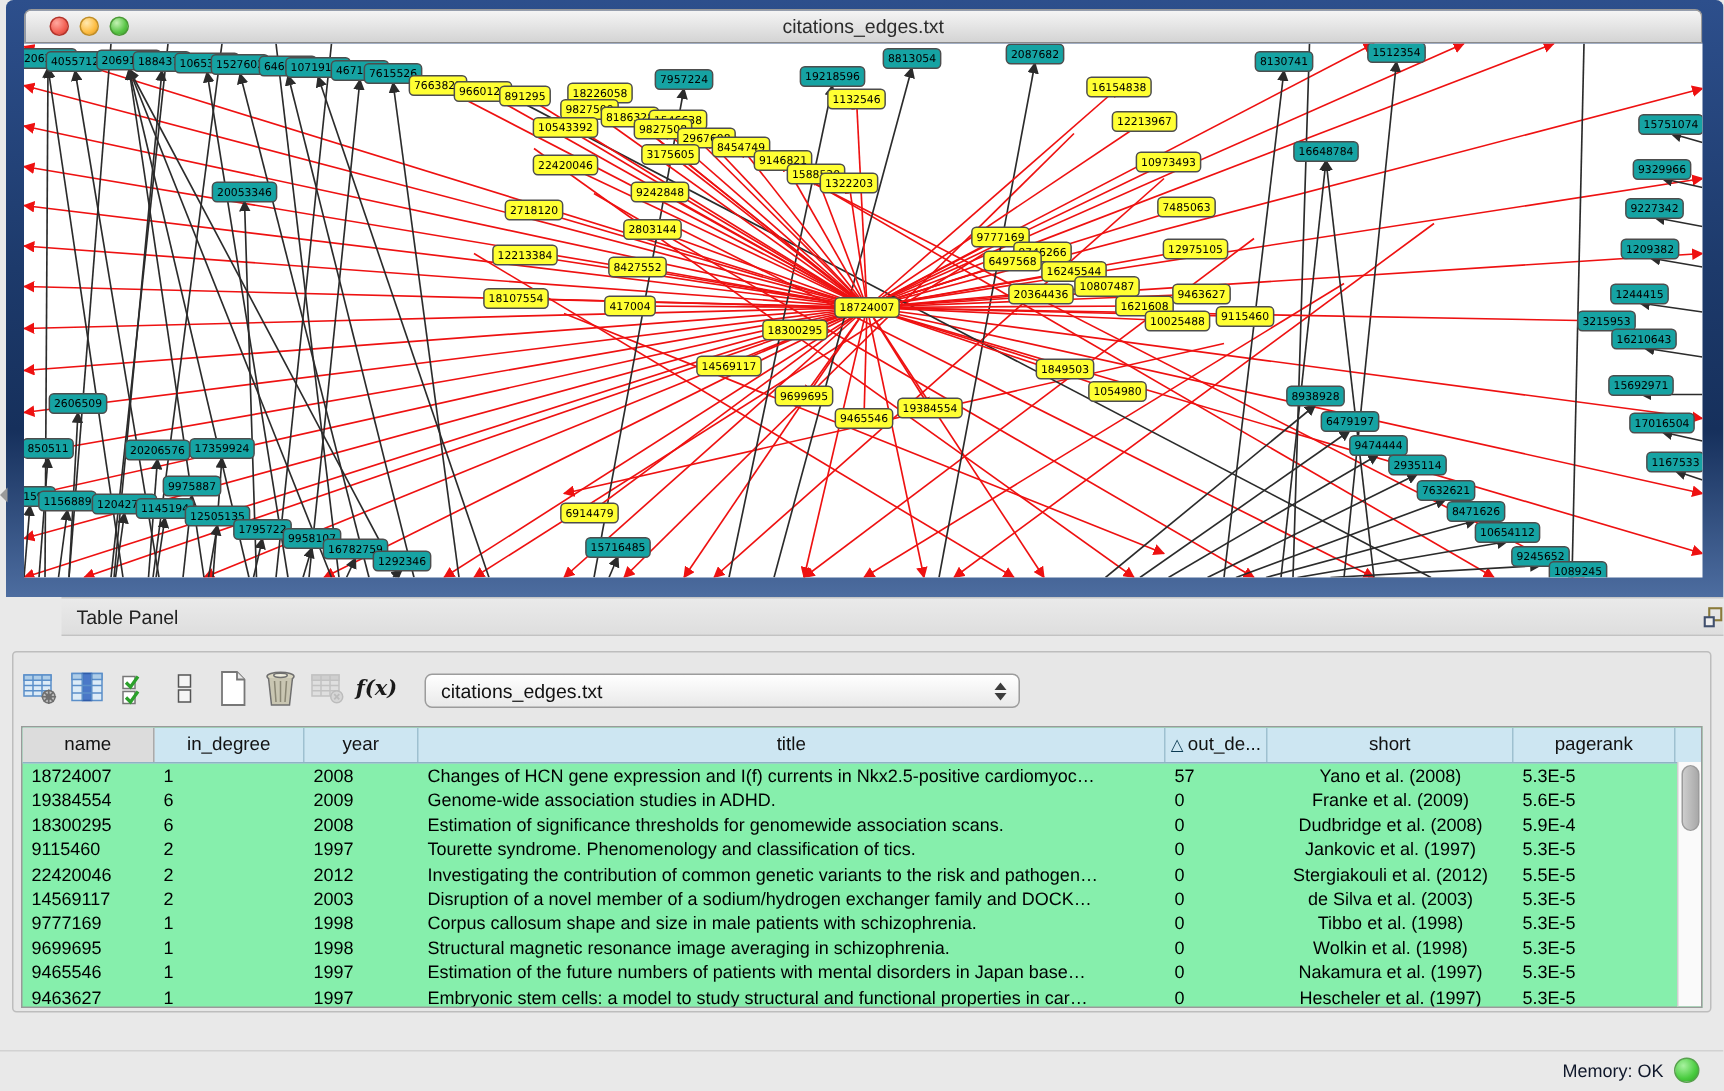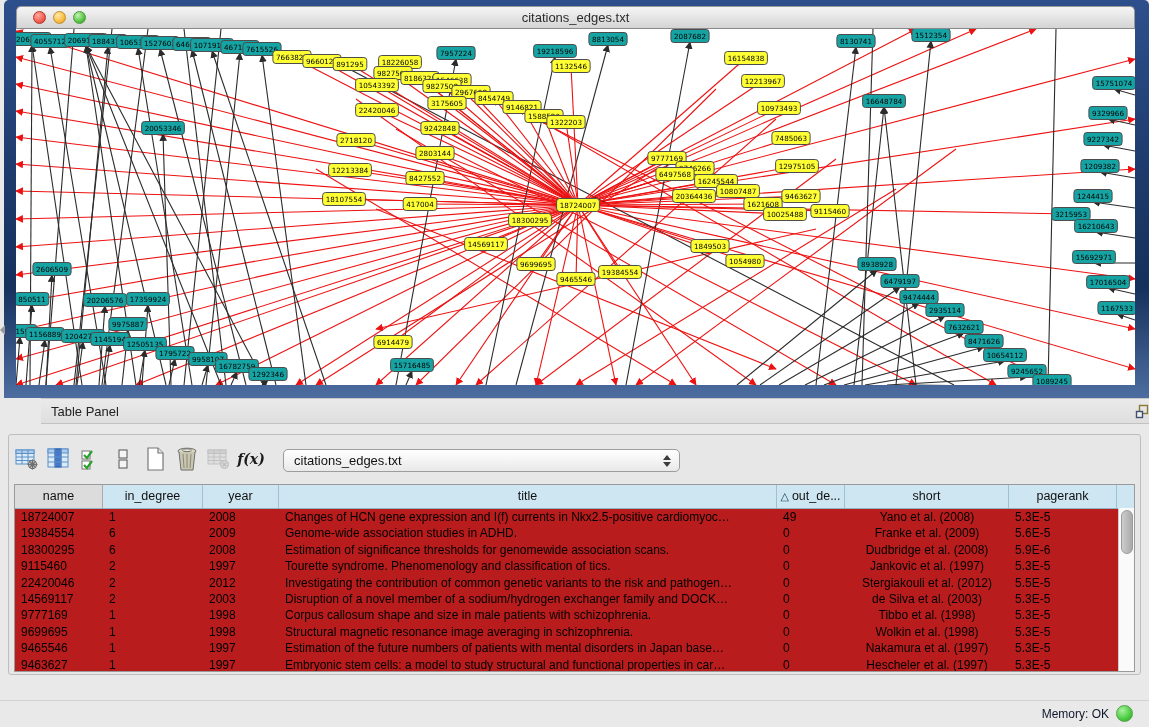--- a/index.html
+++ b/index.html
@@ -38,21 +38,21 @@
   .tb-icon{width:26px;height:28px;margin-right:6px;display:flex;align-items:center;justify-content:center;}
   .fx-label{font-family:"DejaVu Serif",serif;font-style:italic;font-weight:bold;font-size:14px;color:#1a1a1a;}
   .net-select{position:absolute;left:283px;top:449px;width:397px;height:23px;border:1px solid #9c9c9c;border-radius:5px;
     background:linear-gradient(180deg,#ffffff,#e9e9e9);box-sizing:border-box;}
   .net-select .val{position:absolute;left:10px;top:3px;font-size:13px;color:#111;}
   .net-select .arrows{position:absolute;right:8px;top:4px;width:9px;height:14px;}
   .net-select .arrows:before{content:"";position:absolute;left:1px;top:1px;border-left:4px solid transparent;border-right:4px solid transparent;border-bottom:5px solid #3c3c3c;}
   .net-select .arrows:after{content:"";position:absolute;left:1px;bottom:1px;border-left:4px solid transparent;border-right:4px solid transparent;border-top:5px solid #3c3c3c;}
 
   
-  .dtable{position:absolute;left:14px;top:484px;width:1121px;height:188px;background:#b91c1c;border:1px solid #9a9a9a;box-sizing:border-box;overflow:hidden;}
+  .dtable{position:absolute;left:14px;top:484px;width:1121px;height:188px;background:#86efac;border:1px solid #9a9a9a;box-sizing:border-box;overflow:hidden;}
   .thead{display:flex;height:23px;background:#cde6f2;border-bottom:1px solid #8fb2c4;}
   .th{font-size:12.5px;color:#111;text-align:center;line-height:22px;border-right:1px solid #9ec0d0;box-sizing:border-box;overflow:hidden;white-space:nowrap;}
   .th.name-col{background:#dcdcdc;border-right:1px solid #aaa;}
   .sort-glyph{font-size:11px;color:#0a3a52;margin-right:3px;}
   .trow{display:flex;height:16.4px;font-size:12px;color:#000;}
   .td{padding-left:6px;box-sizing:border-box;overflow:hidden;white-space:nowrap;line-height:16px;}
   .td.center{text-align:center;padding-left:0;}
   .vscroll{position:absolute;right:0;top:23px;bottom:0;width:15px;background:#fafafa;border-left:1px solid #cfcfcf;}
   .vthumb{position:absolute;left:2px;top:2px;width:10px;height:42px;border-radius:6px;background:linear-gradient(90deg,#cdcdcd,#a9a9a9);border:1px solid #9b9b9b;}
 
@@ -743,41 +743,41 @@
         <div class="th" style="width: 68px;"><span class="sort-glyph">△</span>out_de...</div>
         <div class="th" style="width: 164px;">short</div>
         <div class="th" style="width: 108px;">pagerank</div>
       </div>
     <div>
         <div class="trow">
           <div class="td" style="width: 88px;">18724007</div>
           <div class="td" style="width: 100px;">1</div>
           <div class="td" style="width: 76px;">2008</div>
           <div class="td" style="width: 498px;">Changes of HCN gene expression and I(f) currents in Nkx2.5-positive cardiomyoc…</div>
-          <div class="td" style="width: 68px;">49</div>
+          <div class="td" style="width: 68px;">57</div>
           <div class="td center" style="width: 164px;">Yano et al. (2008)</div>
           <div class="td" style="width: 108px;">5.3E-5</div>
         </div>
         <div class="trow">
           <div class="td" style="width: 88px;">19384554</div>
           <div class="td" style="width: 100px;">6</div>
           <div class="td" style="width: 76px;">2009</div>
           <div class="td" style="width: 498px;">Genome-wide association studies in ADHD.</div>
           <div class="td" style="width: 68px;">0</div>
           <div class="td center" style="width: 164px;">Franke et al. (2009)</div>
           <div class="td" style="width: 108px;">5.6E-5</div>
         </div>
         <div class="trow">
           <div class="td" style="width: 88px;">18300295</div>
           <div class="td" style="width: 100px;">6</div>
           <div class="td" style="width: 76px;">2008</div>
           <div class="td" style="width: 498px;">Estimation of significance thresholds for genomewide association scans.</div>
           <div class="td" style="width: 68px;">0</div>
           <div class="td center" style="width: 164px;">Dudbridge et al. (2008)</div>
-          <div class="td" style="width: 108px;">5.9E-6</div>
+          <div class="td" style="width: 108px;">5.9E-4</div>
         </div>
         <div class="trow">
           <div class="td" style="width: 88px;">9115460</div>
           <div class="td" style="width: 100px;">2</div>
           <div class="td" style="width: 76px;">1997</div>
           <div class="td" style="width: 498px;">Tourette syndrome. Phenomenology and classification of tics.</div>
           <div class="td" style="width: 68px;">0</div>
           <div class="td center" style="width: 164px;">Jankovic et al. (1997)</div>
           <div class="td" style="width: 108px;">5.3E-5</div>
         </div>

